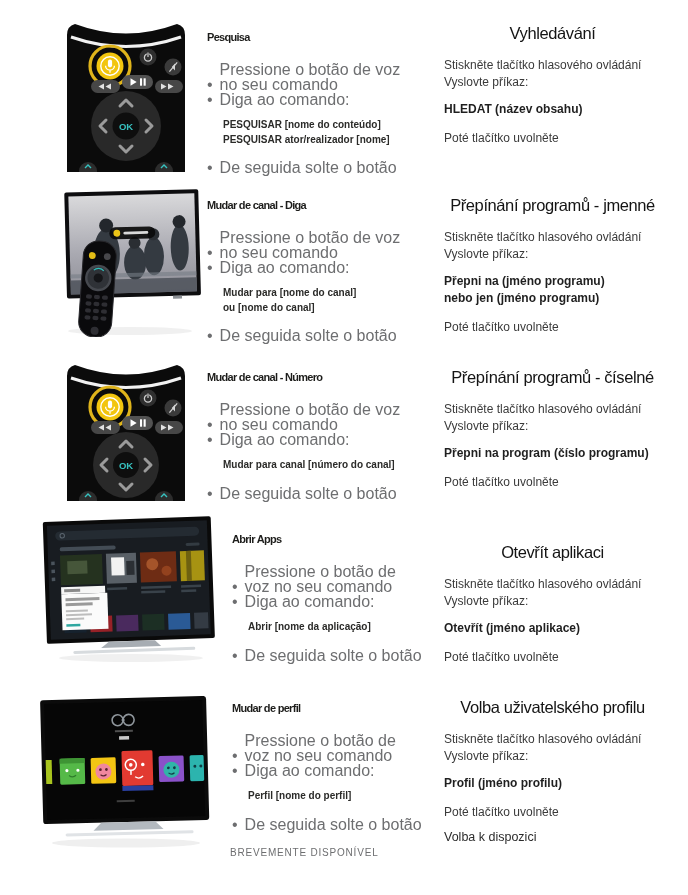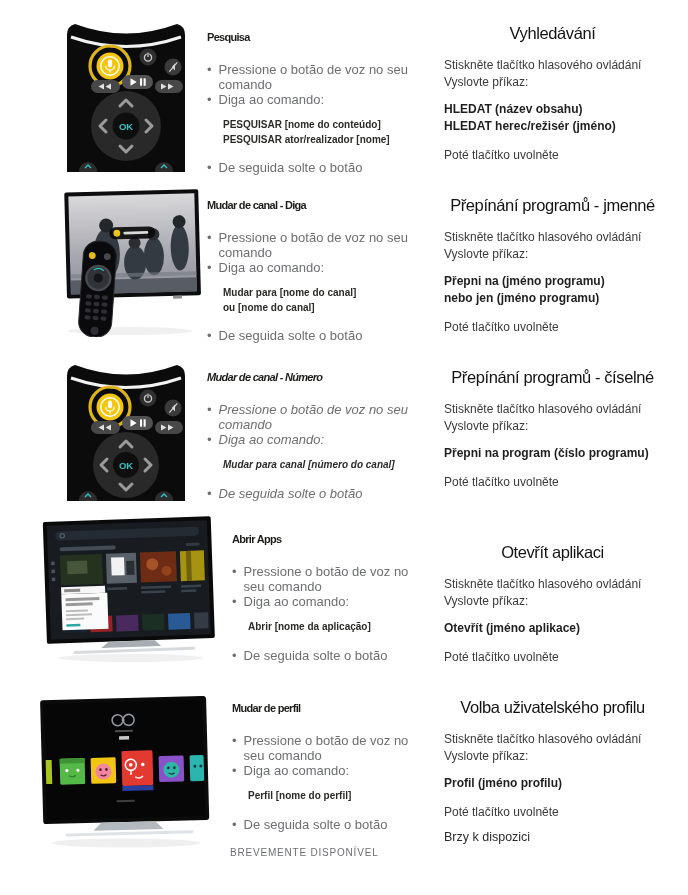--- a/index.html
+++ b/index.html
@@ -19,29 +19,29 @@
   .s1 .img-box { left:62px; top:8px; }
   .s2 .img-box { left:50px; top:4px; }
   .s3 .img-box { left:62px; top:4px; }
   .s4 .img-box { left:37px; top:10px; }
   .s5 .img-box { left:36px; top:6px; }
 
   .pt-col { position:absolute; left:207px; width:212px; }
   .cz-col { position:absolute; left:417px; width:271px; }
   .s1 .pt-col { top:26px; } .s1 .cz-col { top:22px; }
   .s2 .pt-col { top:9px;  } .s2 .cz-col { top:9px; }
-  .s3 .pt-col { top:21px;font-style:italic; } .s3 .cz-col { top:21px; }
+  .s3 .pt-col { top:21px; } .s3 .cz-col { top:21px; }
   .s4 .pt-col { top:23px; left:232px; width:190px; } .s4 .cz-col { top:23px;margin-top:13px; }
   .s5 .pt-col { top:7px;  left:232px; width:190px; } .s5 .cz-col { top:6px; }
 
   .pt-title {
     font-size:11px; font-weight:800; letter-spacing:-0.7px; color:#1d1d1b;
     line-height:22px; margin-bottom:14px; white-space:nowrap;
   }
-  .pt-body { font-size:13px; color:#6d6e70; }
+  .pt-body { font-size:16px; color:#6d6e70;align-items:flex-end; }
   .bullet { display:flex; line-height:15px; }
   .bullet::before { content:"\2022"; margin-right:7px; color:#6d6e70; line-height:15px; }
   .pt-cmds { margin:11px 0 0 16px; }
   .pt-cmd { font-size:10px; font-weight:700; color:#2b2b29; line-height:14.5px; }
   .pt-release { margin-top:13px; }
 
   .cz-title {
     font-size:16.5px; font-weight:400; letter-spacing:-0.4px; color:#141414;
     line-height:22px; text-align:center; margin-bottom:13px; white-space:nowrap;
   }
@@ -149,21 +149,20 @@
     <div class="bullet pt-body pt-release">
         <span>De seguida solte o botão</span>
       </div>
   </div>
   <div class="cz-col">
     <div class="cz-title">Vyhledávání</div>
     <div class="cz-line">Stiskněte tlačítko hlasového ovládání</div>
     <div class="cz-line">Vyslovte příkaz:</div>
     <div class="cz-cmds">
       <div class="cz-line cz-cmd">HLEDAT (název obsahu)</div>
-      <div class="cz-line cz-cmd">HLEDAT herec/režisér (jméno)</div>
     </div>
     <div class="cz-line cz-release">Poté tlačítko uvolněte</div>
   </div>
 </div>
 
 <div class="section s2">
   <div class="img-box">
     <svg width="155" height="148" viewBox="0 0 155 148">
       <defs>
         <linearGradient id="sc" x1="0" y1="0" x2="0" y2="1">
@@ -507,14 +506,14 @@
   <div class="cz-col">
     <div class="cz-title">Volba uživatelského profilu</div>
     <div class="cz-line">Stiskněte tlačítko hlasového ovládání</div>
     <div class="cz-line">Vyslovte příkaz:</div>
     <div class="cz-cmds">
       <div class="cz-line cz-cmd">Profil (jméno profilu)</div>
     </div>
     <div class="cz-line cz-release">Poté tlačítko uvolněte</div>
   </div>
   <div class="footer-pt">BREVEMENTE DISPONÍVEL</div>
-  <div class="footer-cz">Brzy k dispozici</div>
+  <div class="footer-cz">Volba k dispozici</div>
 </div>
 
 </body></html>

